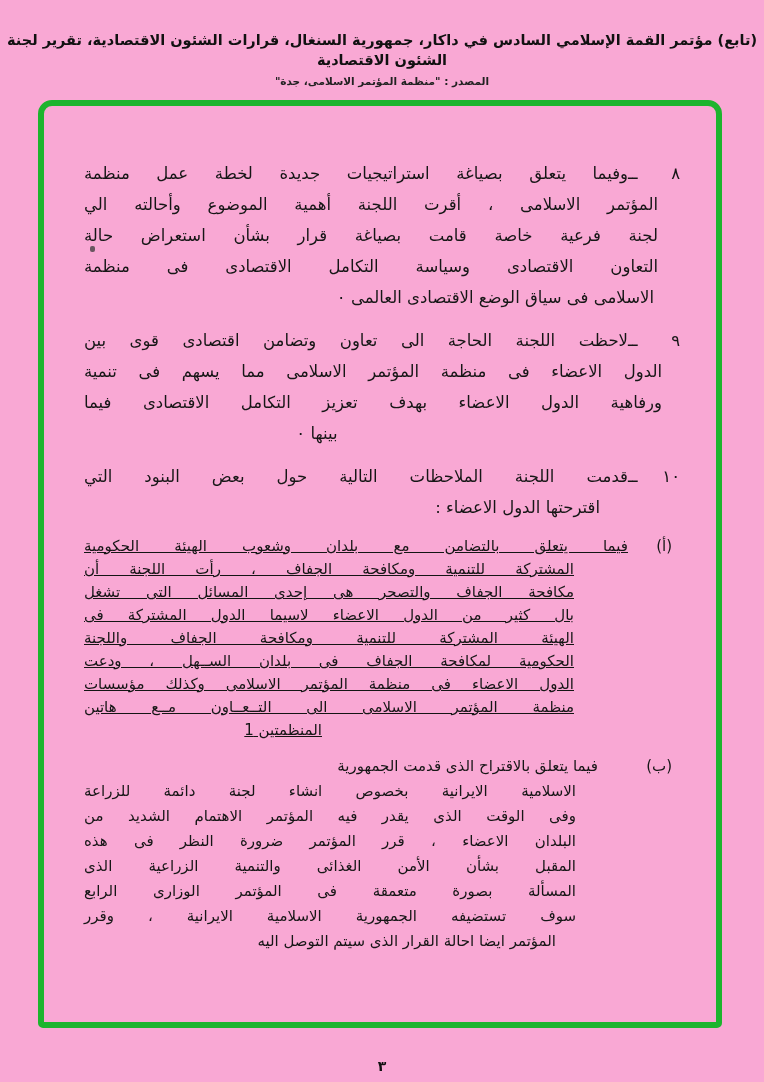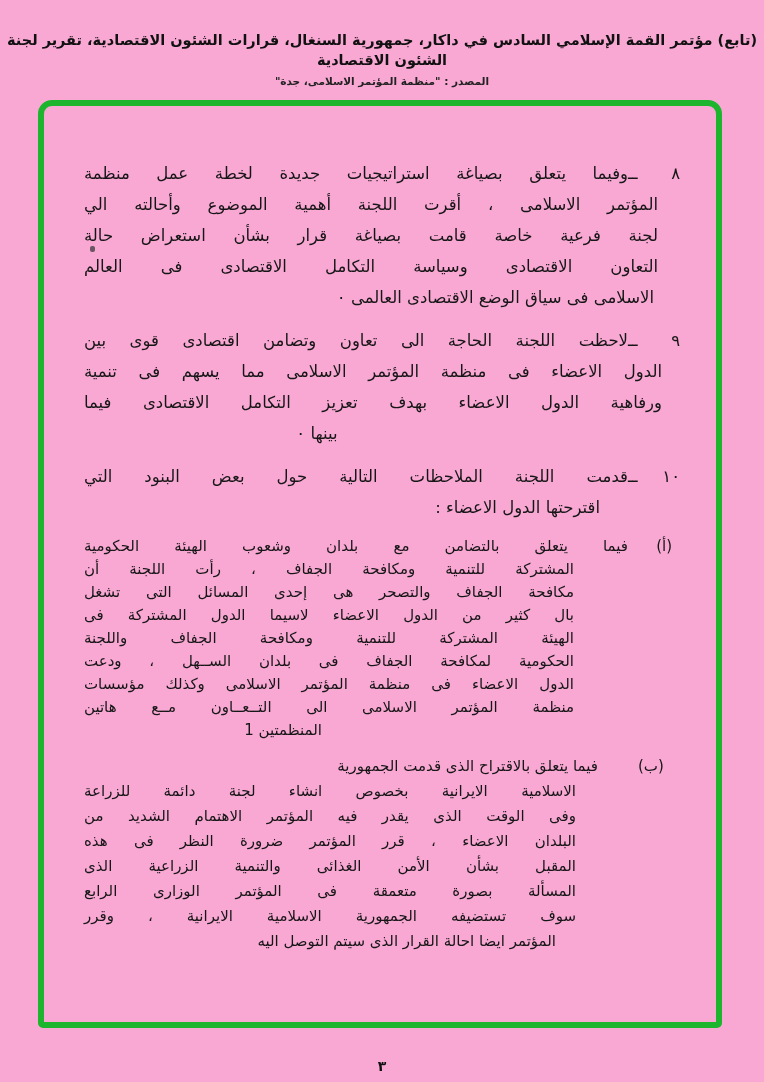--- a/index.html
+++ b/index.html
@@ -38,36 +38,36 @@
   
   .column{
     position:absolute;
     left:40px;right:36px;top:52px;
     direction:rtl;
   }
   .para{margin:0 0 12px 0;}
   .para.main{font-size:16.5px;line-height:31px;}
   .para.sub-a{font-size:15px;line-height:23px;margin-right:8px;}
   .para.sub-b{font-size:15px;line-height:25px;margin-right:8px;}
-  .para.gap-before-a{margin-top:3px;}
+  .para.gap-before-a{margin-top:3px;text-decoration:underline;}
   .para.gap-before-b{margin-top:10px;}
   .line{
     direction:rtl;
     text-align:right;
     white-space:nowrap;
     color:#161616;
   }
   .line.just{
     white-space:normal;
     text-align:justify;
     text-align-last:justify;
   }
   .marker{
     display:inline-block;
-    text-align:left;
+    text-align:right;
     font-weight:normal;
   }
   .main .marker{width:52px;}
   .sub-a .marker{width:44px;padding-left:14px;box-sizing:border-box;}
   .sub-b .marker{width:74px;padding-left:40px;box-sizing:border-box;}
   
   .artifact{
     position:absolute;
     width:5px;height:6px;
     background:#3a3a3a;
@@ -91,21 +91,21 @@
     <div class="hdr-l1">(تابع) مؤتمر القمة الإسلامي السادس في داكار، جمهورية السنغال، قرارات الشئون الاقتصادية، تقرير لجنة الشئون الاقتصادية</div>
     <div class="hdr-l2">المصدر : "منظمة المؤتمر الاسلامى، جدة"</div>
   </div>
 
   <div class="frame">
     <div class="column" id="text-column">
         <div class="para main">
           <div class="line just"><span class="marker">٨ ــ</span>وفيما يتعلق بصياغة استراتيجيات جديدة لخطة عمل منظمة</div>
           <div class="line just" style="padding-right: 22px;">المؤتمر الاسلامى ، أقرت اللجنة أهمية الموضوع وأحالته الي</div>
           <div class="line just" style="padding-right: 22px;">لجنة فرعية خاصة قامت بصياغة قرار بشأن استعراض حالة</div>
-          <div class="line just" style="padding-right: 22px;">التعاون الاقتصادى وسياسة التكامل الاقتصادى فى العالم</div>
+          <div class="line just" style="padding-right: 22px;">التعاون الاقتصادى وسياسة التكامل الاقتصادى فى منظمة</div>
           <div class="line" style="padding-right: 26px;">الاسلامى فى سياق الوضع الاقتصادى العالمى ٠</div>
         </div>
         <div class="para main">
           <div class="line just"><span class="marker">٩ ــ</span>لاحظت اللجنة الحاجة الى تعاون وتضامن اقتصادى قوى بين</div>
           <div class="line just" style="padding-right: 18px;">الدول الاعضاء فى منظمة المؤتمر الاسلامى مما يسهم فى تنمية</div>
           <div class="line just" style="padding-right: 18px;">ورفاهية الدول الاعضاء بهدف تعزيز التكامل الاقتصادى فيما</div>
           <div class="line" style="padding-right: 130px; text-align: center;">بينها ٠</div>
         </div>
         <div class="para main">
           <div class="line just"><span class="marker">١٠ ــ</span>قدمت اللجنة الملاحظات التالية حول بعض البنود التي</div>

